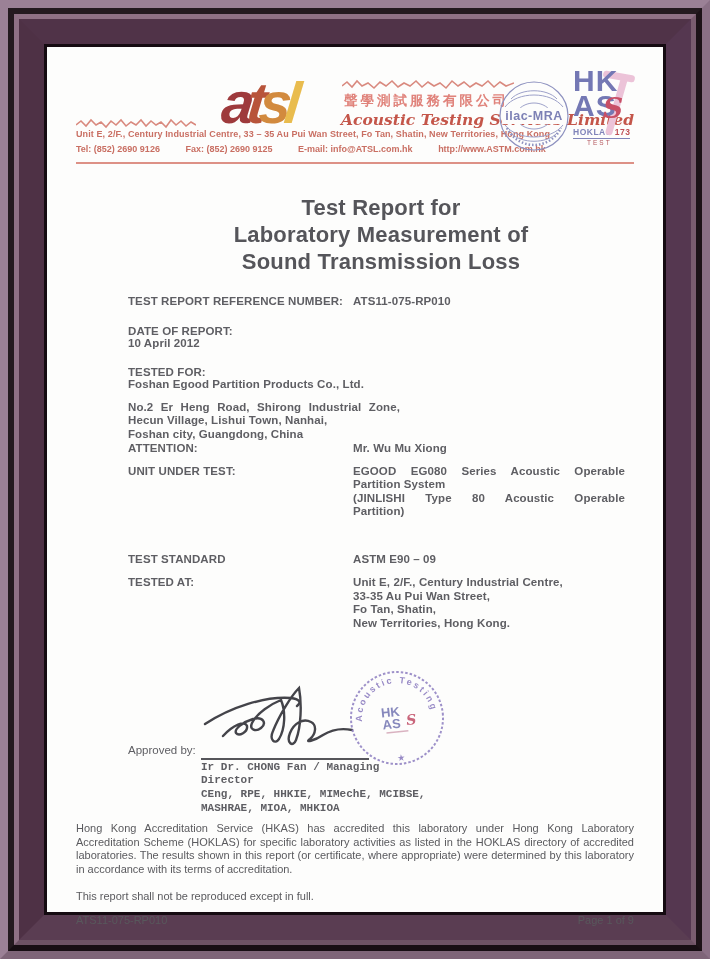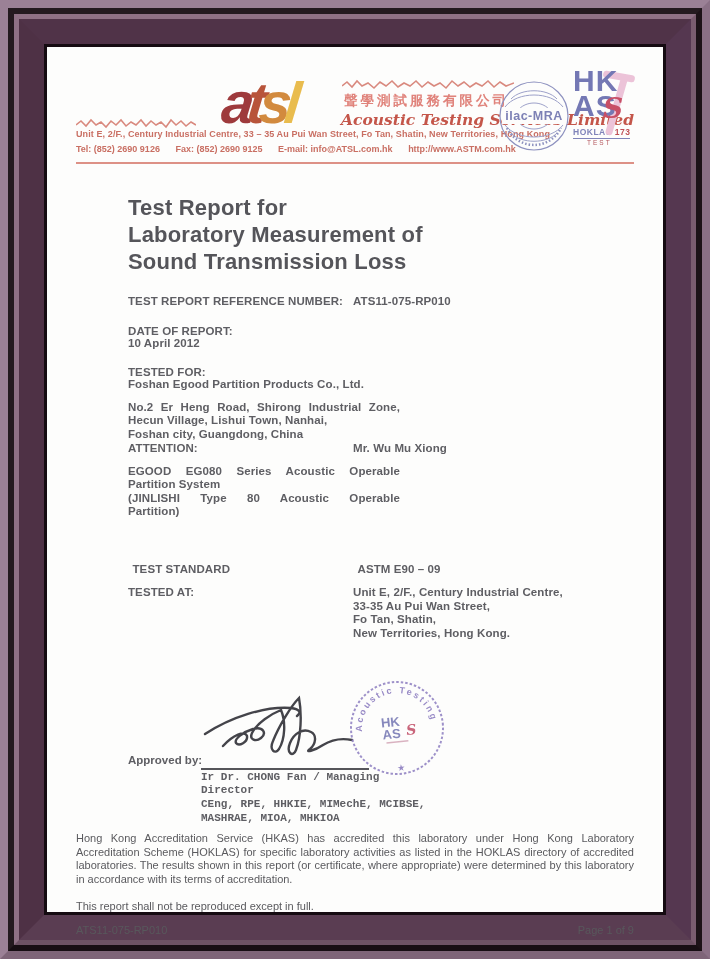--- a/index.html
+++ b/index.html
@@ -29,21 +29,21 @@
   .atsl-logo .l-s { color:#d28a3e; }
   .atsl-logo .l-l { color:#e9bc4e; }
   .company-zh { position:absolute; left:268px; top:24px; font-size:13.5px; font-weight:bold;
                 letter-spacing:3px; color:#e0837b; white-space:nowrap; }
   .company-en { position:absolute; left:265px; top:42px; font-size:15.5px; font-weight:bold;
                 font-style:italic; font-family:"DejaVu Serif", serif; color:#c4564a; white-space:nowrap; }
   .addr-line1 { position:absolute; left:0; top:61px; font-size:9px; font-weight:bold;
                 color:#c96f63; white-space:nowrap; letter-spacing:0.1px; }
   .addr-line2 { position:absolute; left:0; top:76px; font-size:9px; font-weight:bold;
                 color:#c96f63; white-space:nowrap; }
-  .addr-line2 span { margin-right:13px; }
+  .addr-line2 span { margin-right:23px; }
   .ilac { position:absolute; left:422px; top:12px; }
   
   .hkas { position:absolute; left:497px; top:0; width:70px; text-align:left; }
   .hkas-letters { font-size:30px; line-height:25px; font-weight:900; color:#7478b4;
                   letter-spacing:1px; position:relative; z-index:2; }
   .hkas-pink-v { position:absolute; left:40px; top:8px; width:7px; height:60px;
                  background:#ecc3d8; transform:rotate(16deg); border-radius:3px; z-index:1; }
   .hkas-pink-h { position:absolute; left:30px; top:5px; width:32px; height:7px;
                  background:#ecc3d8; transform:rotate(10deg); border-radius:3px; z-index:1; }
   .hkas-red-s { position:absolute; left:30px; top:24px; font-family:"DejaVu Serif", serif;
@@ -51,34 +51,34 @@
   .hkas-hoklas { margin-top:9px; font-size:8.5px; font-weight:bold; letter-spacing:0.5px;
                  border-bottom:1px solid #8084ba; display:inline-block; padding-bottom:1px; }
   .hkas-hoklas .blue { color:#8084ba; }
   .hkas-hoklas .red { color:#bf4f55; }
   .hkas-test { font-size:6.5px; color:#b4575d; letter-spacing:2px; margin-left:14px; }
 
   .divider { height:2px; background:#dd9186; margin-top:-2px; }
 
   
   .title { margin:30px 0 0 52px; font-size:22px; font-weight:bold; color:#55555a;
-           line-height:27px; letter-spacing:0.2px; }
+           line-height:27px; letter-spacing:0.2px;text-align:center; }
 
   
   .field-row { display:flex; margin-left:52px; font-size:11.5px; font-weight:bold;
                color:#5e5e63; letter-spacing:0.1px; }
   .flabel { width:225px; flex-shrink:0; }
   .fvalue { width:272px; line-height:13.5px; }
   .jline { text-align:justify; text-align-last:justify; }
   .mt20 { margin-top:20px; } .mt16 { margin-top:16px;flex-direction:column; } .mt9 { margin-top:9px; }
-  .mt7  { margin-top:1px; }  .mt33 { margin-top:44px;justify-content:center; } .mt10 { margin-top:10px; }
+  .mt7  { margin-top:1px; }  .mt33 { margin-top:34px; } .mt10 { margin-top:10px; }
 
   
   .approval { position:relative; margin:52px 0 0 52px; height:116px; }
-  .approved-by { position:absolute; left:0; top:62px; font-size:11.5px; font-weight:bold; color:#5e5e63; }
+  .approved-by { position:absolute; left:0; top:62px; font-size:11.5px; font-weight:normal; color:#5e5e63; }
   .sig-block { position:absolute; left:73px; top:0; width:168px; }
   .sig-line { border-top:2px solid #55555a; }
   .sig-name { font-size:11px; font-weight:bold; color:#5e5e63; line-height:13px; margin-top:1px; width:230px;font-family:Liberation Mono, monospace; }
   .stamp { position:absolute; left:221px; top:-12px; opacity:0.9; transform:rotate(-6deg); }
 
   
   .foot-para { margin-top:24px; font-size:11px; color:#5a5a5e; line-height:13.5px;
                text-align:justify; }
   .foot-note { margin-top:14px; font-size:11px; color:#5a5a5e; }
   .foot-row { margin-top:12px; display:flex; justify-content:space-between;
@@ -177,20 +177,21 @@
             </div>
           </div>
         </div>
 
         <div class="field-row mt7">
           <div class="flabel">ATTENTION:</div>
           <div class="fvalue">Mr. Wu Mu Xiong</div>
         </div>
 
         <div class="field-row mt9">
+          <div class="flabel">UNIT UNDER TEST:</div>
           <div class="fvalue">
             <div class="jline">EGOOD EG080 Series Acoustic Operable</div>
             <div>Partition System</div>
             <div class="jline">(JINLISHI Type 80 Acoustic Operable</div>
             <div>Partition)</div>
           </div>
         </div>
 
         <div class="field-row mt33">
           <div class="flabel">TEST STANDARD</div>

